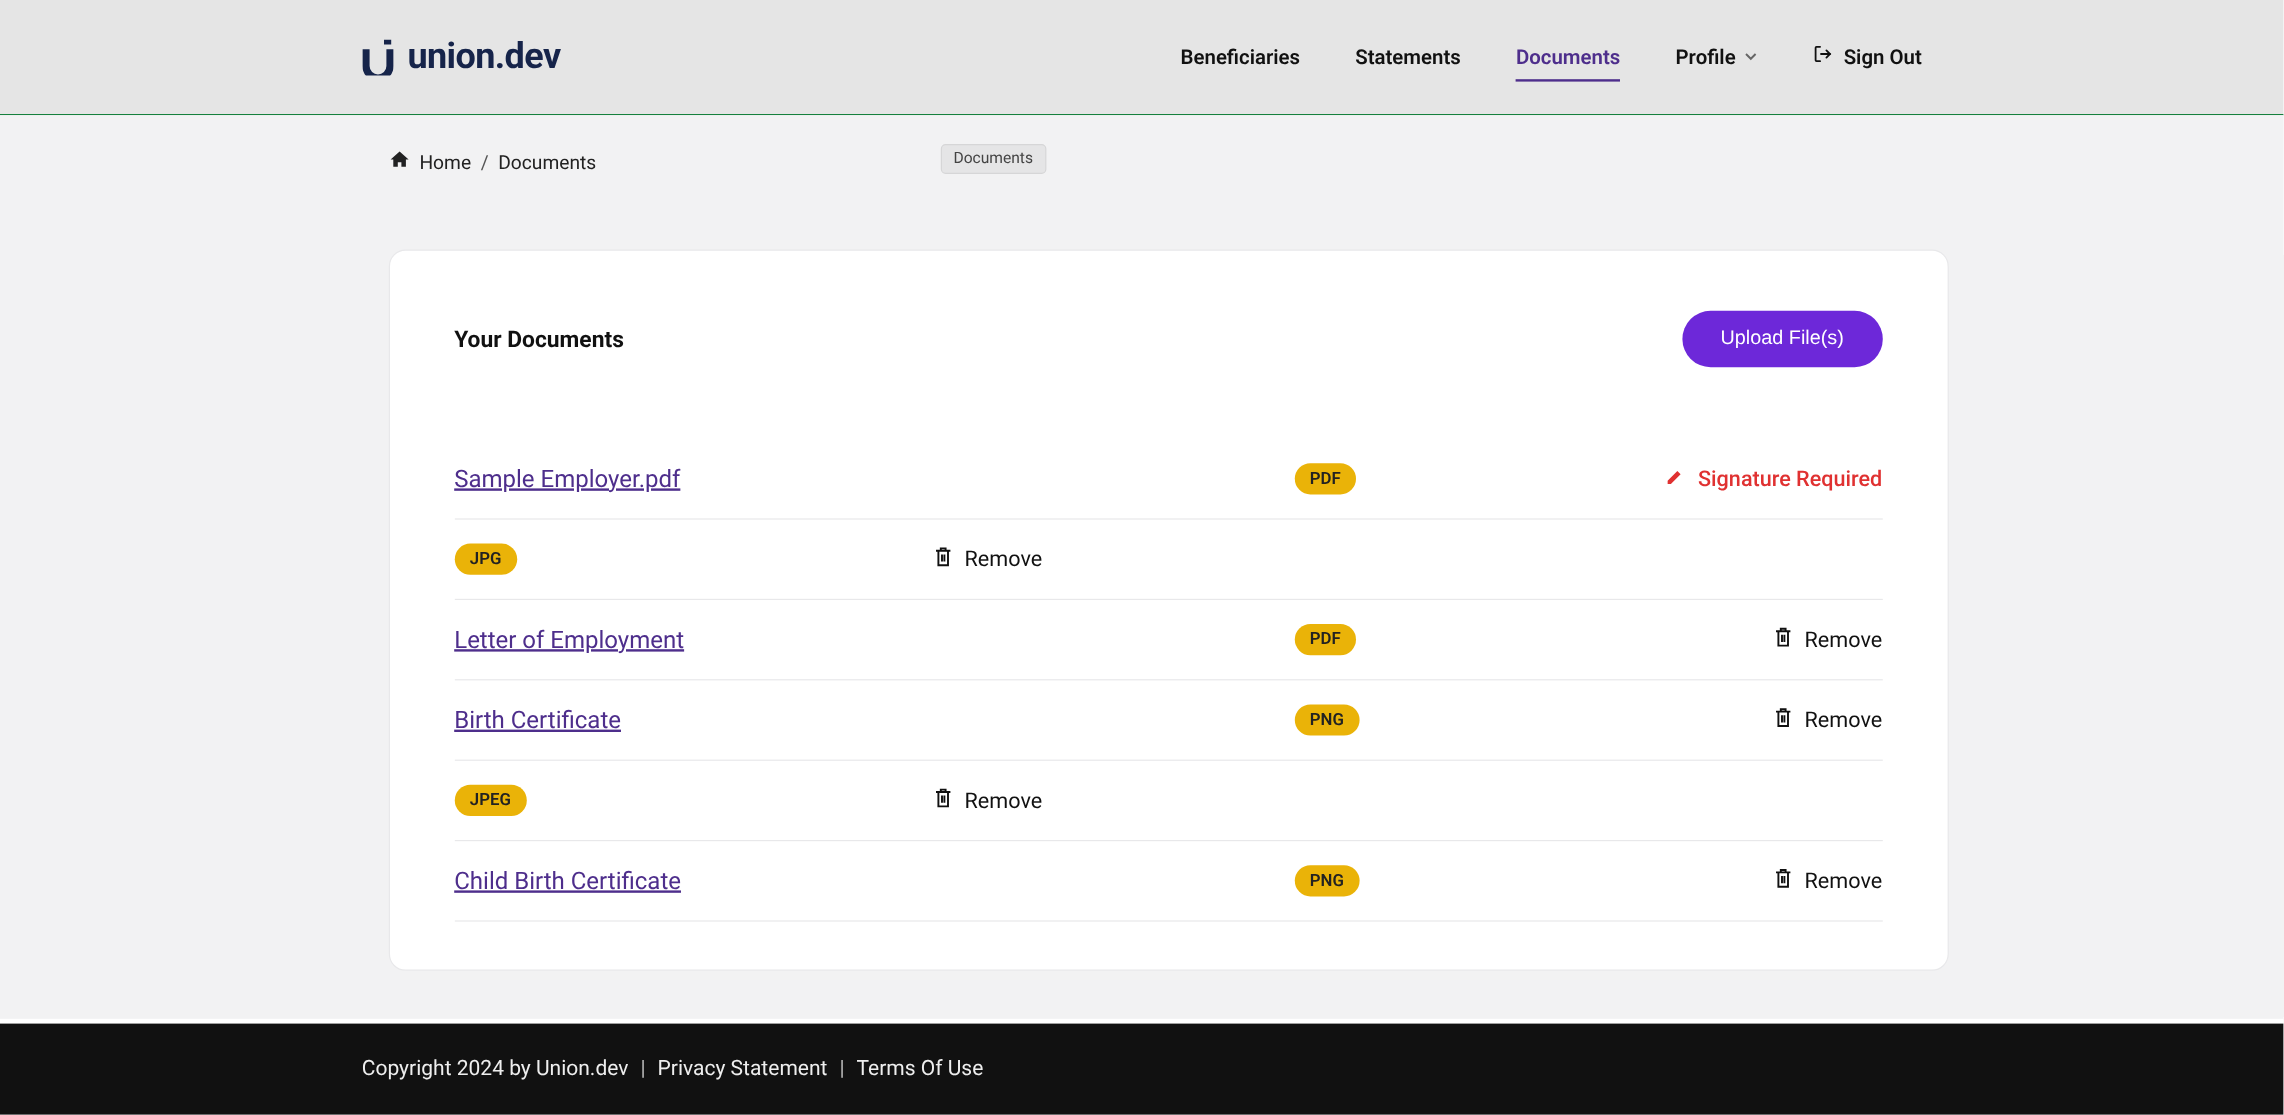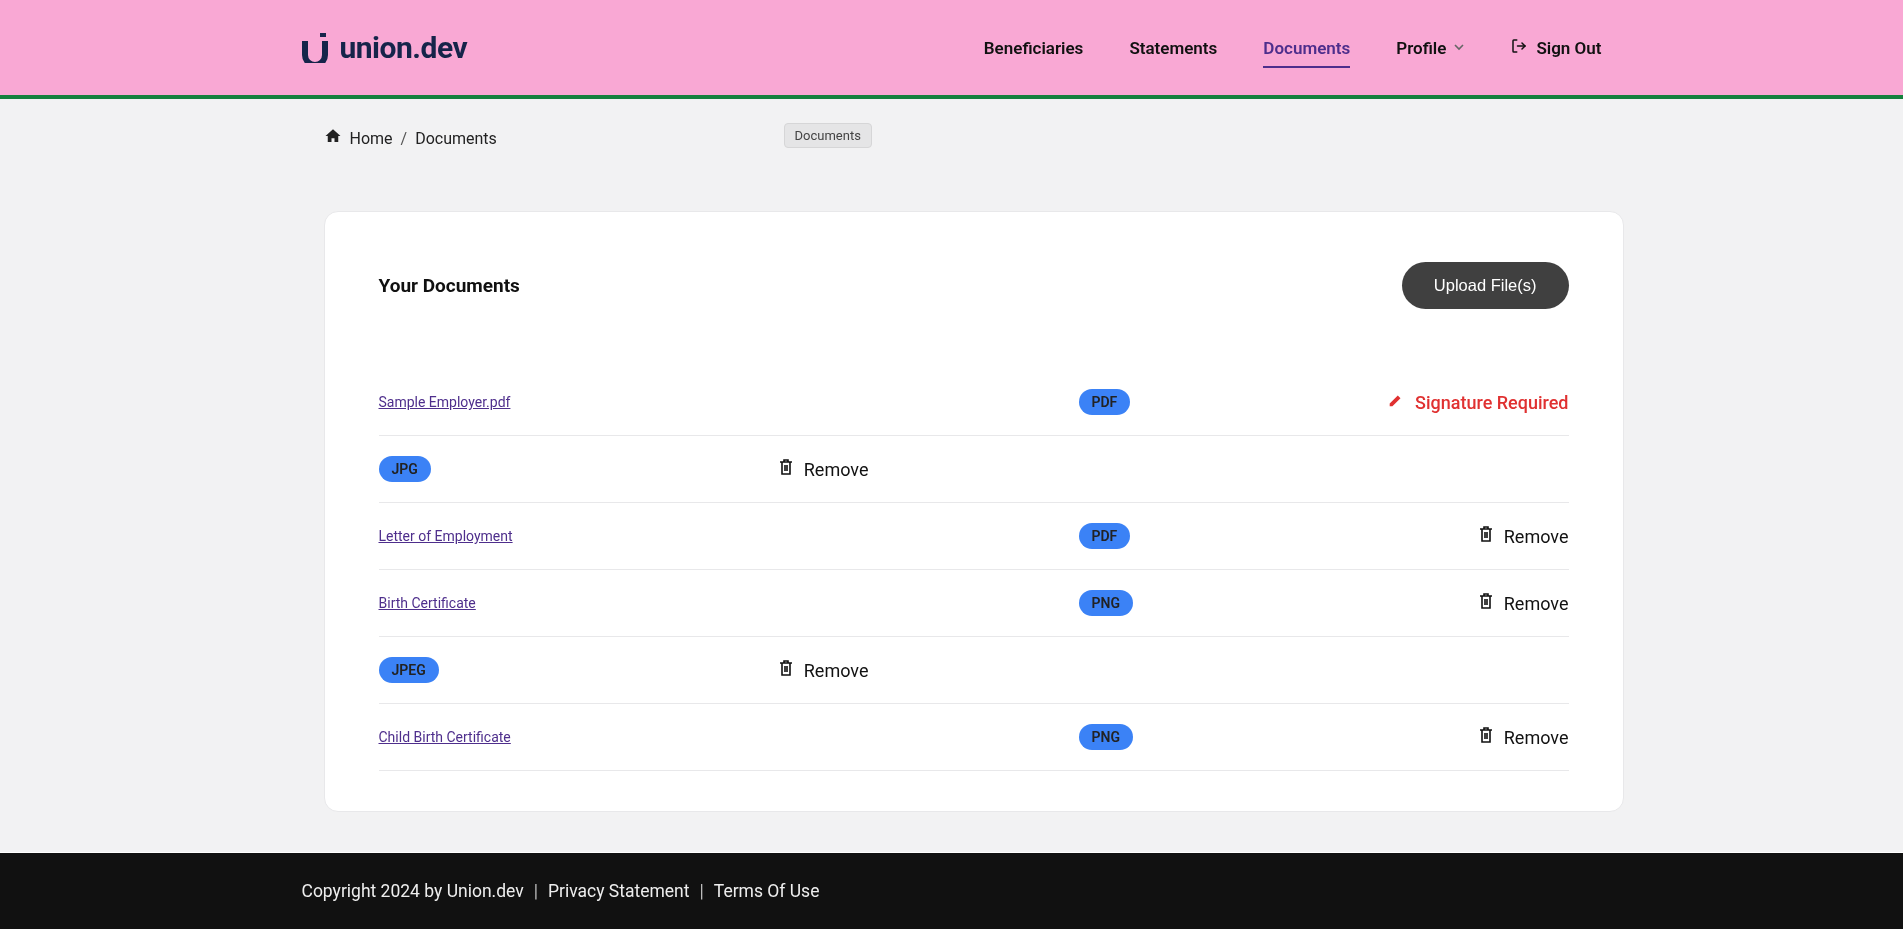--- a/index.html
+++ b/index.html
@@ -6,22 +6,22 @@
   body {
     font-family: -apple-system, BlinkMacSystemFont, "Segoe UI", Roboto, "Helvetica Neue", Arial, sans-serif;
     background: #fff;
     color: #111;
     min-height: 929px;
     display: flex;
     flex-direction: column;
   }
   .main-wrap { flex: 1; }
   header {
-    background: #f9a8d4;
-    border-bottom: 4px solid #15803d;
+    background: #e5e5e5;
+    border-bottom: 1px solid #15803d;
   }
   .header-inner {
     max-width: 1340px;
     margin: 0 auto;
     height: 95px;
     display: flex;
     align-items: center;
     justify-content: space-between;
     padding: 0 20px;
   }
@@ -125,21 +125,21 @@
     align-items: center;
     justify-content: space-between;
     margin-bottom: 60px;
   }
   .card-title {
     font-size: 19px;
     font-weight: 700;
     color: #111;
   }
   .upload-btn {
-    background: #404040;
+    background: #6d28d9;
     color: #fff;
     border: none;
     border-radius: 24px;
     padding: 14px 32px;
     font-size: 16.5px;
     font-weight: 500;
     cursor: pointer;
   }
 
   .doc-table { width: 100%; }
@@ -158,27 +158,27 @@
   .col-name-icon svg, .col-type-icon svg { width: 16px; height: 16px; fill: #6c757d; }
 
   .doc-row {
     display: flex;
     align-items: center;
     padding: 20px 0;
     border-bottom: 1px solid #e8e8ea;
   }
   .file-link {
     color: #4e2e8c;
-    font-size: 14px;
+    font-size: 20px;
     text-decoration: underline;
     cursor: pointer;
   }
   .type-badge {
     display: inline-block;
-    background: #3b82f6;
+    background: #eab308;
     color: #222;
     font-size: 14px;
     font-weight: 600;
     border-radius: 14px;
     padding: 5px 13px;
   }
   .sig-required {
     color: #e03131;
     font-size: 18px;
     font-weight: 500;

